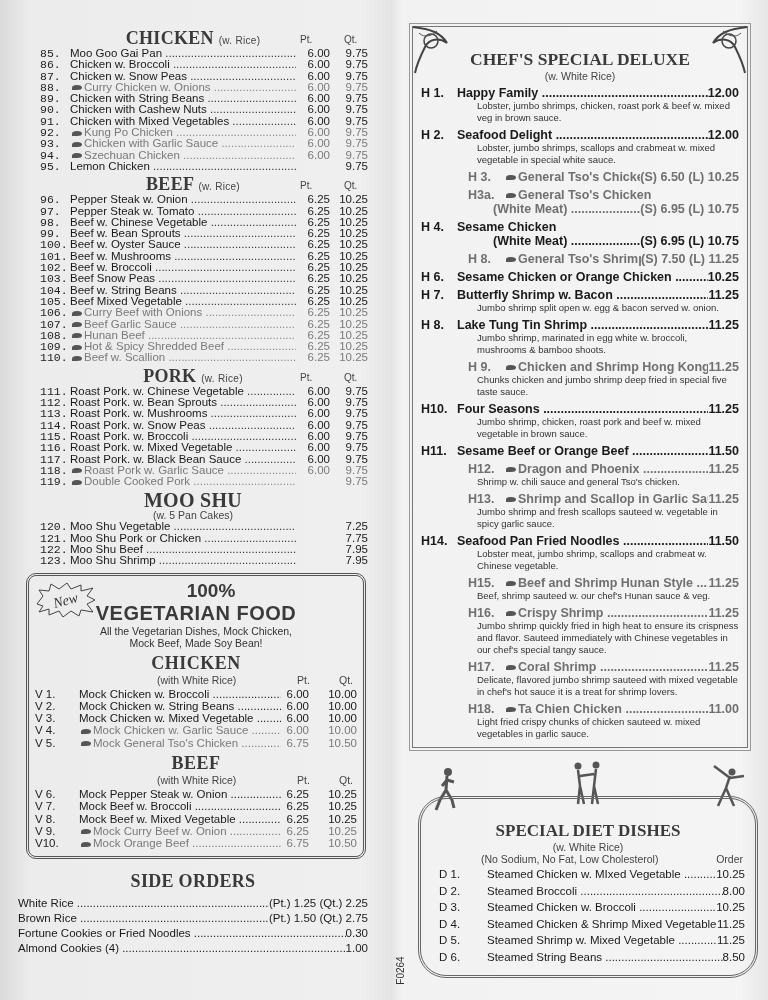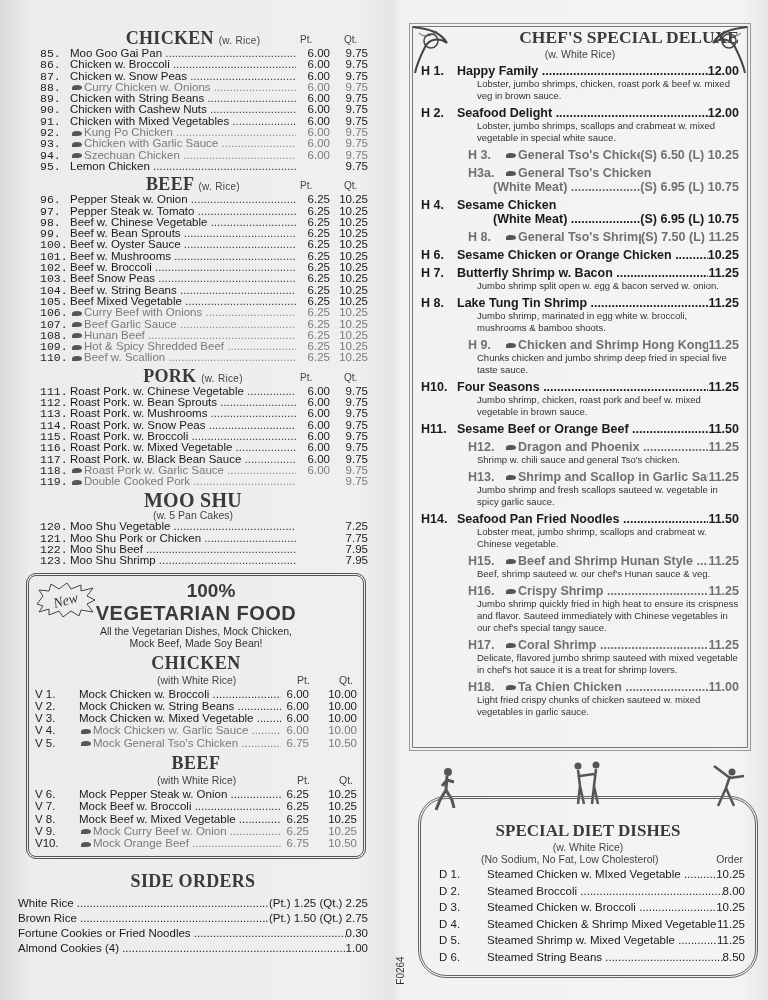--- a/index.html
+++ b/index.html
@@ -38,21 +38,21 @@
   .veg-row.hot { color:#7a7a7a; }
   .veg-sub-head { position:relative; height:14px; font-size:10.5px; color:#444; }
   .side-row { display:flex; font-size:11.5px; line-height:15.3px; white-space:nowrap; }
   .side-row .name { flex:1; overflow:hidden; }
   .side-row .name::after { content:" ......................................................................................................"; }
   .side-row .price { flex:none; text-align:right; }
   .code { position:absolute; left:386px; top:965px; font-size:10px; transform:rotate(-90deg); color:#333; }
 
   .chef-box { position:relative; border:1px solid #777; outline:1px solid #999; outline-offset:2px; height:720px; padding:0 8px; }
   .corner { position:absolute; width:56px; height:50px; }
-  .chef-title { text-align:right; font-family:"Liberation Serif", serif; font-weight:bold; font-size:17.5px; color:#3a3a3a; }
+  .chef-title { text-align:center; font-family:"Liberation Serif", serif; font-weight:bold; font-size:17.5px; color:#3a3a3a; margin-top:22px; }
   .h-row { display:flex; align-items:baseline; font-size:12.5px; font-weight:bold; white-space:nowrap; margin-top:4px; line-height:14px; }
   .h-row .num { width:36px; flex:none; }
   .h-row .name { flex:1; overflow:hidden; }
   .h-row .name::after { content:" ............................................................................................"; }
   .h-row .price { flex:none; }
   .h-row.hot { color:#707070;padding-left:47px; }
   .h-row.nodots .name::after { content:""; }
   .h-desc { margin-left:56px; font-size:9.5px; line-height:12px; color:#333; }
   .h-cont { display:flex; font-size:12.5px; font-weight:bold; margin-left:72px; line-height:14px; }
   .h-cont .name { flex:1; overflow:hidden; white-space:nowrap; }

